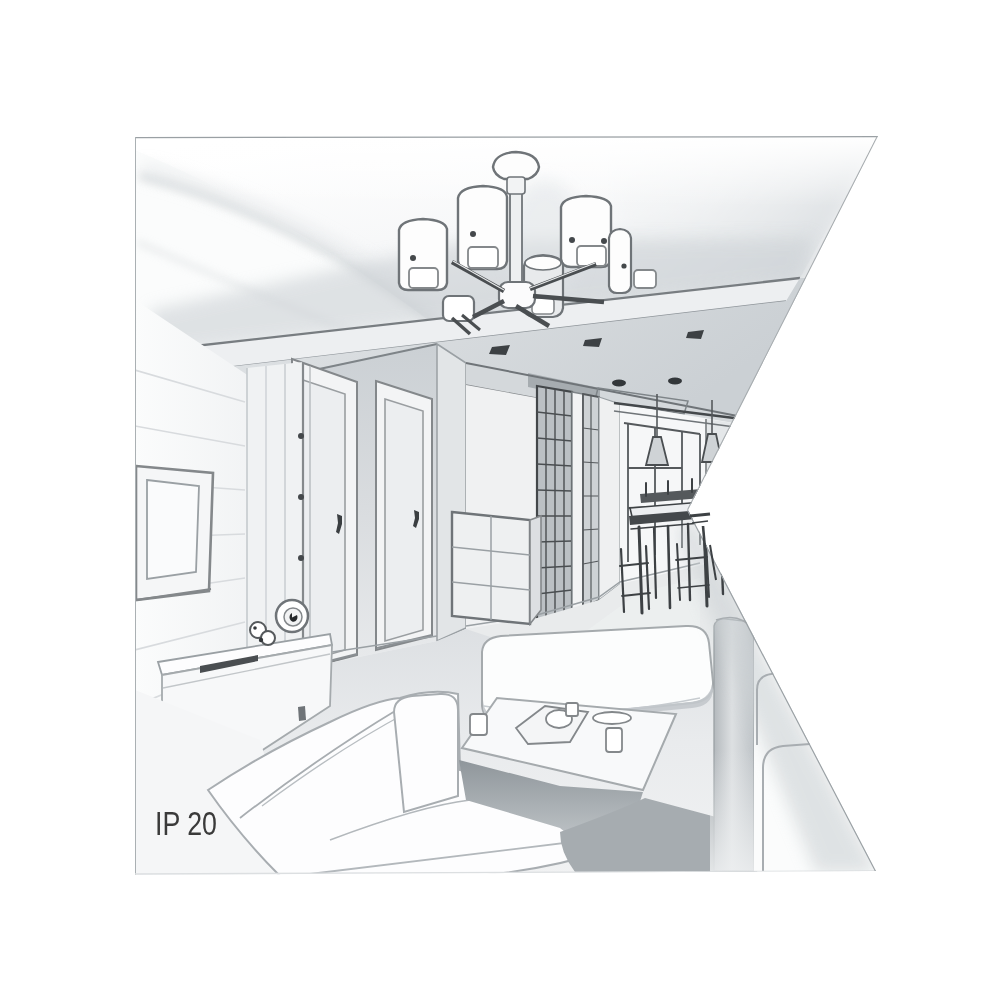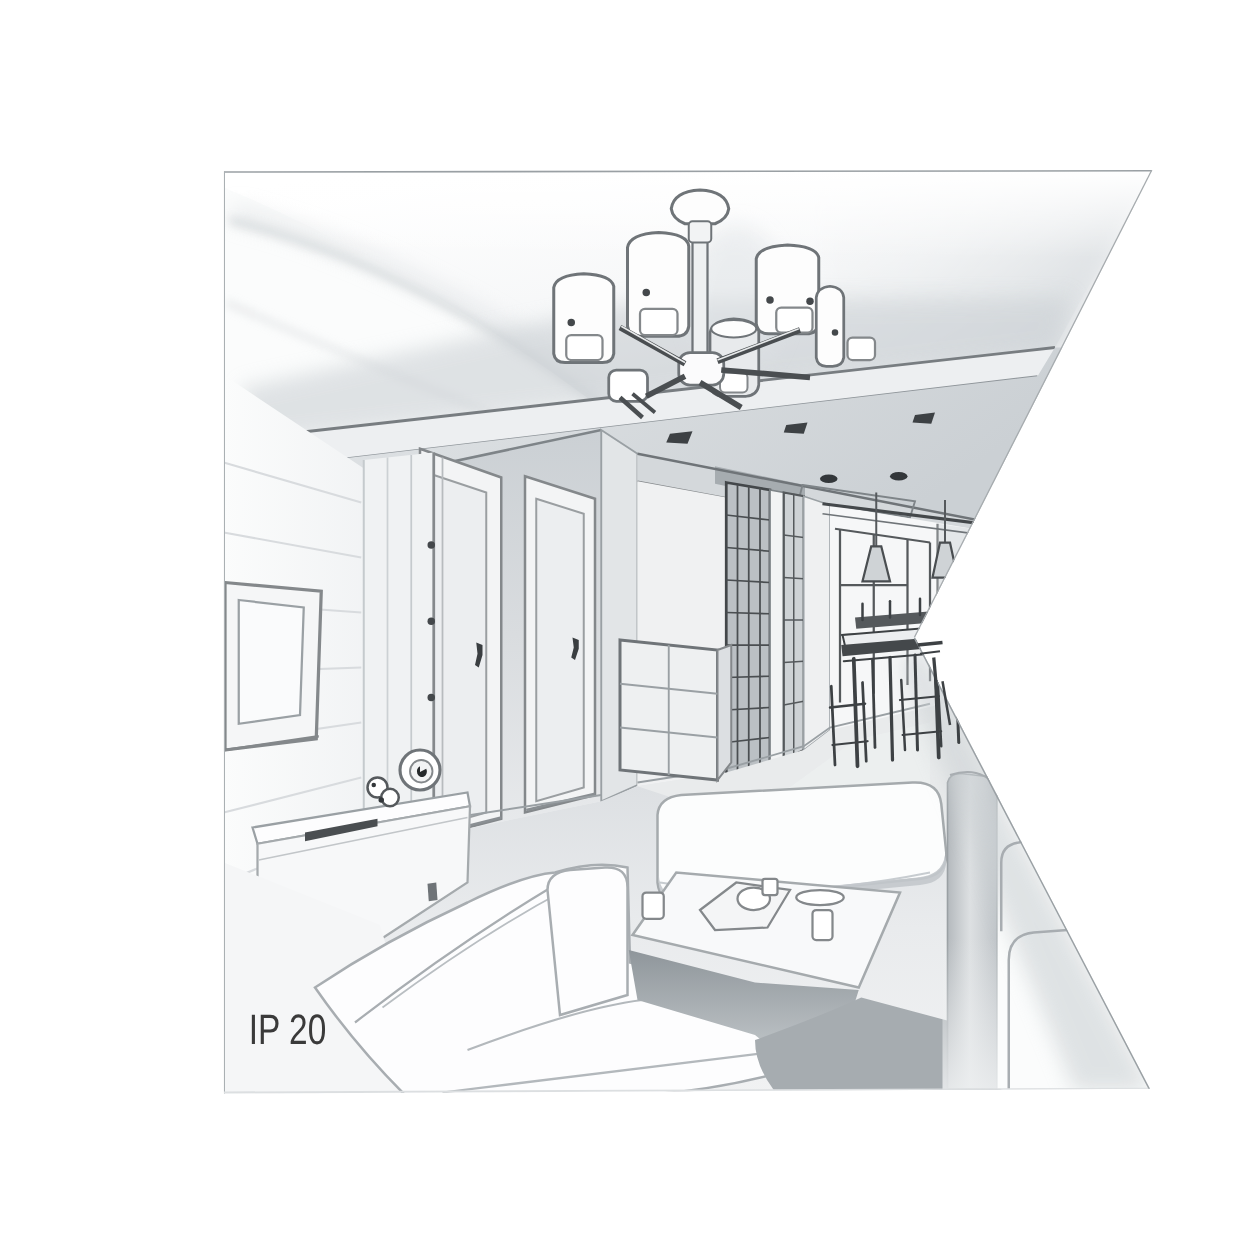--- a/index.html
+++ b/index.html
@@ -1,16 +1,16 @@
 <!DOCTYPE html>
 <html><head>
 <meta charset="utf-8">
 <style>
   html,body{margin:0;padding:0;background:#ffffff;}
-  .page{width:856px;height:1000px;position:relative;font-family:"Liberation Sans", sans-serif;padding-left:44px;}
+  .page{width:856px;height:1000px;position:relative;font-family:"Liberation Sans", sans-serif;}
 </style>
 </head>
 <body>
 <div class="page">
 <svg width="1000" height="1000" viewBox="0 0 1000 1000">
 <defs>
   <filter id="b4" x="-30%" y="-30%" width="160%" height="160%">
           <feGaussianBlur stdDeviation="4"></feGaussianBlur>
         </filter>
   <filter id="b8" x="-40%" y="-40%" width="180%" height="180%">

